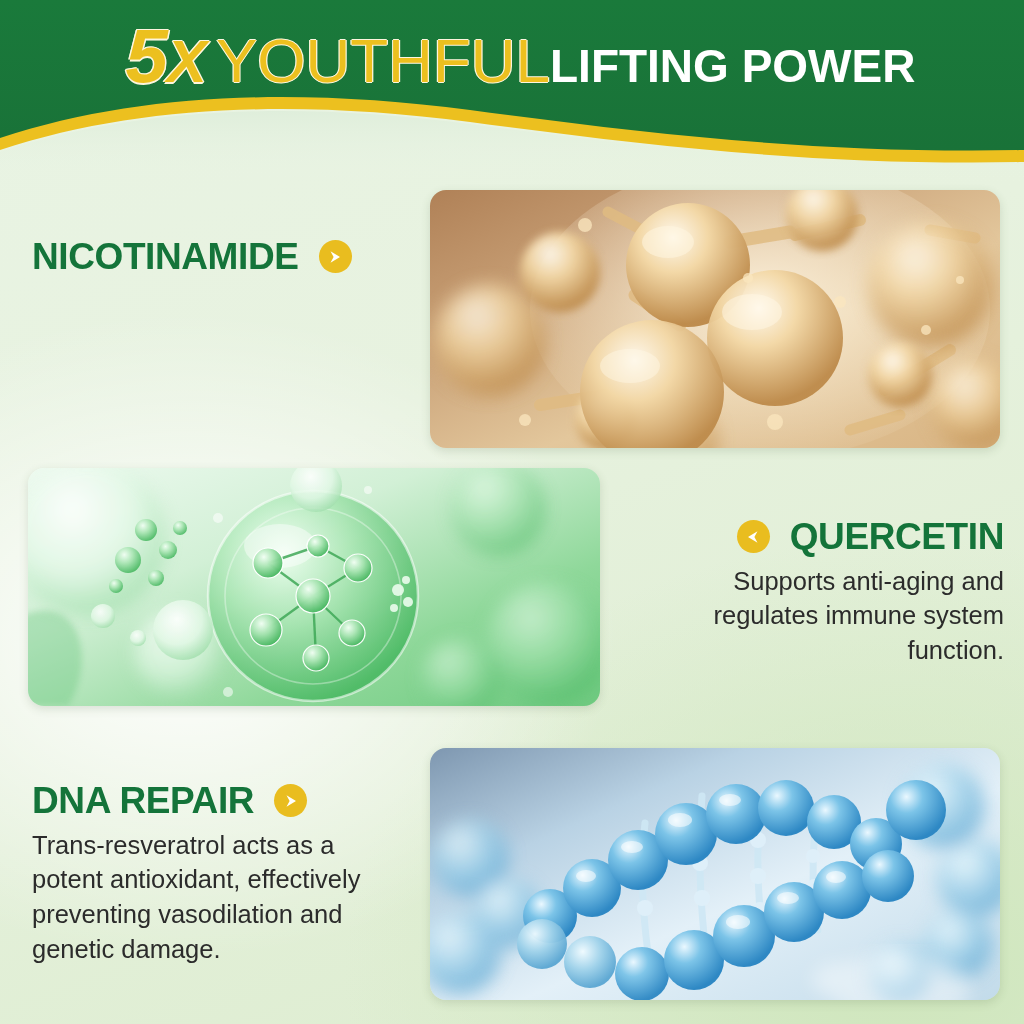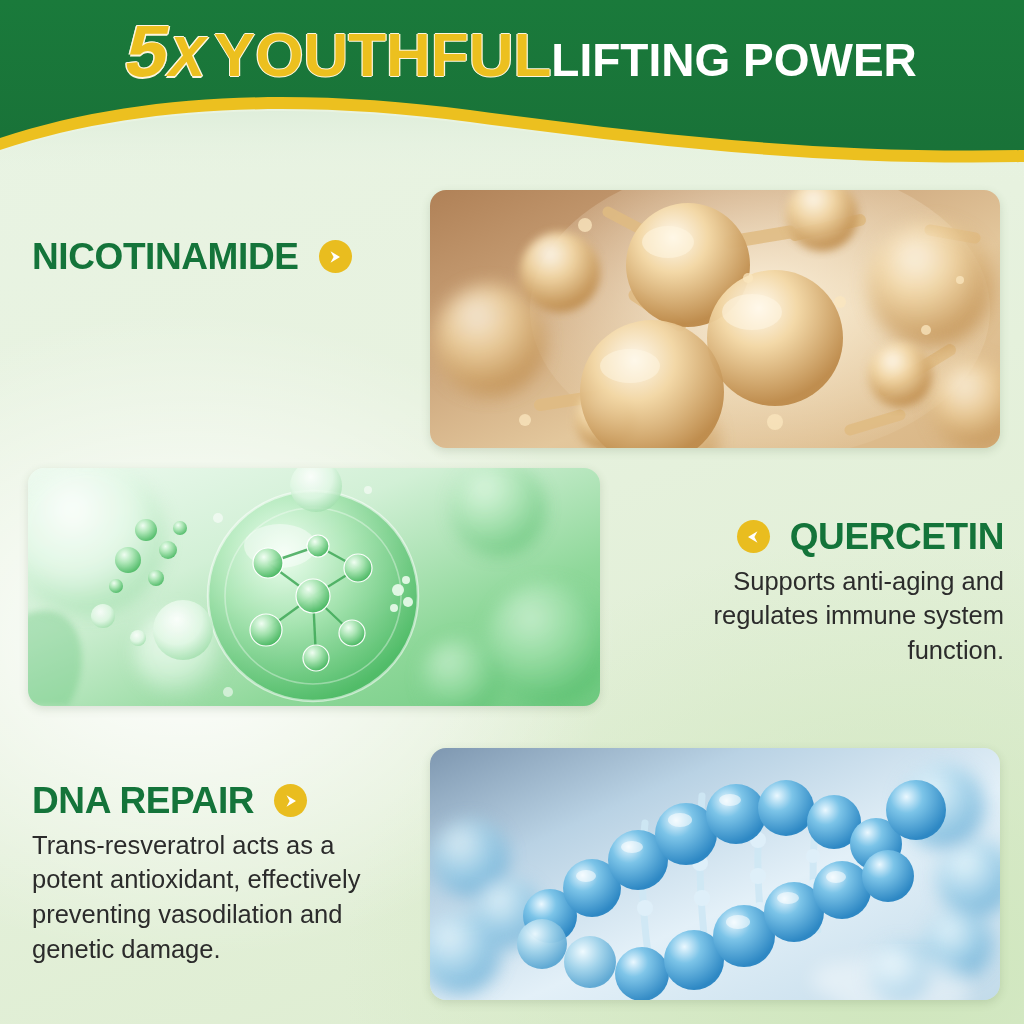--- a/index.html
+++ b/index.html
@@ -42,39 +42,39 @@
     position: absolute;
     left: 0;
     top: 18px;
     width: 1024px;
     text-align: center;
     white-space: nowrap;
     line-height: 1;
     z-index: 3;
   }
   .t-5x {
-    font-family: Liberation Mono, monospace;
+    font-family: Liberation Sans, sans-serif;
     font-weight: bold;
     font-style: italic;
     font-size: 76px;
     color: #ecc01f;
     letter-spacing: -1px;
     text-shadow:
       1.5px 0 0 #fdf6de, -1.5px 0 0 #fdf6de,
       0 1.5px 0 #fdf6de, 0 -1.5px 0 #fdf6de,
       1px 1px 0 #fdf6de, -1px -1px 0 #fdf6de;
     vertical-align: baseline;
     margin-left: 17px;
   }
   .t-5x .sub-x {
     font-size: 60px;
   }
   .t-youthful {
     font-family: "Liberation Sans", sans-serif;
-    font-weight: bold;
+    font-weight: normal;
     font-size: 62px;
     color: #ecc01f;
     letter-spacing: 0px;
     margin-left: 10px;
     text-shadow:
       1.2px 0 0 #fdf6de, -1.2px 0 0 #fdf6de,
       0 1.2px 0 #fdf6de, 0 -1.2px 0 #fdf6de;
   }
   .t-lifting {
     font-family: "Liberation Sans", sans-serif;

